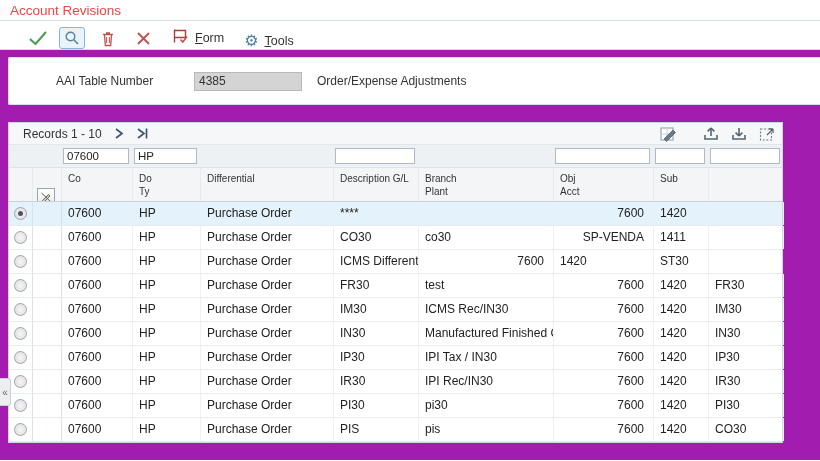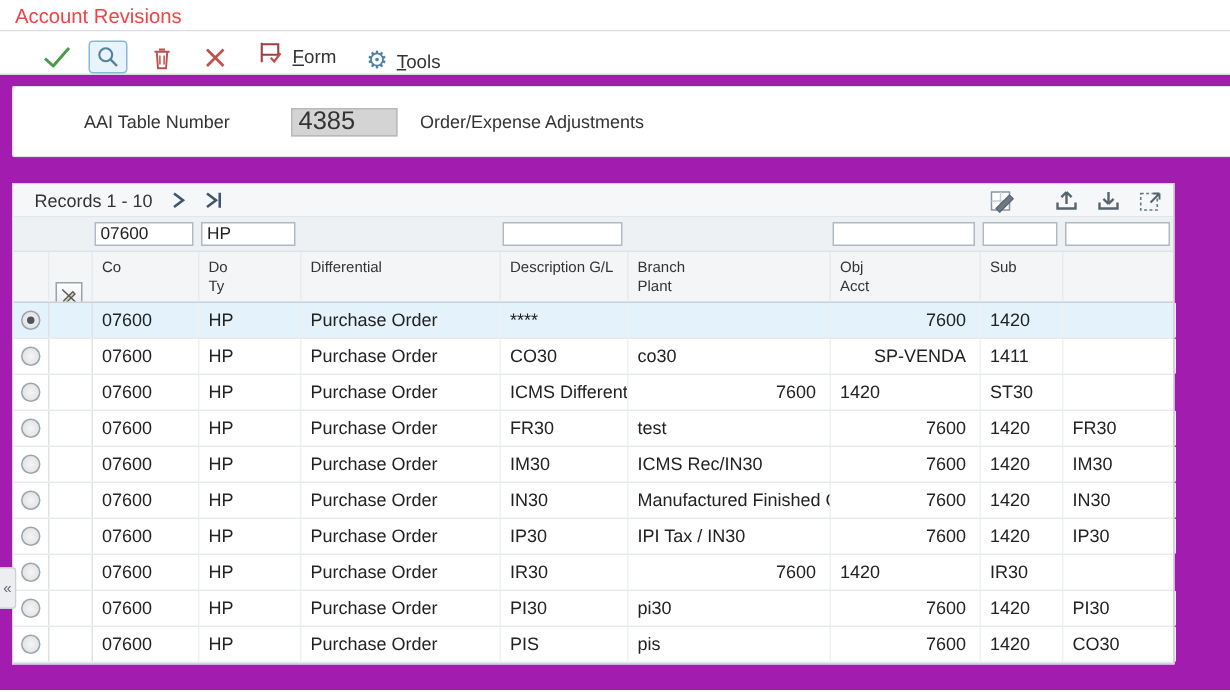--- a/index.html
+++ b/index.html
@@ -30,22 +30,22 @@
   .gear-glyph { font-size: 16px; color: #4f81a0; line-height: 16px; }
 
   
   .content { position: relative; height: 410px; background: #a21caf; }
 
   
   .form-panel { position: absolute; left: 8px; right: 0; top: 7px; height: 48px;
     background: #fff; border: 1px solid #dbe0e5; border-right: none;
     border-radius: 2px 0 0 2px; display: flex; align-items: center; }
   .form-label { margin-left: 47px; width: 130px; font-size: 12px; color: #333; }
-  .form-input-disabled { width: 71px; height: 19px; background: #d4d4d4;
-    border: 1px solid #b9b9b9; font-size: 17px; color: #333;
+  .form-input-disabled { width: 108px; height: 19px; background: #d4d4d4;
+    border: 1px solid #b9b9b9; font-size: 12px; color: #333;
     font-family: "Liberation Sans", sans-serif; padding: 0 4px; margin-left: 8px; }
   .form-desc { margin-left: 15px; font-size: 12px; color: #333; }
 
   
   .grid { position: absolute; left: 8px; top: 72px; width: 775px;
     background: #fff; border: 1px solid #cfd5da; }
   .records-bar { height: 22px; background: #f6f7f9; border-bottom: 1px solid #e2e6ea;
     display: flex; align-items: center; padding: 0 6px; }
   .records-label { font-size: 12px; color: #333; margin-left: 8px; }
   .nav-icon { display: inline-flex; align-items: center; margin-left: 10px; cursor: pointer; }
@@ -333,20 +333,21 @@
   </div>
         <div class="row cols">
     <div class="radio-cell">
             <span class="radio"></span>
           </div>
     <div class="edit-cell"></div>
     <div class="cell">07600</div>
     <div class="cell">HP</div>
     <div class="cell">Purchase Order</div>
     <div class="cell">IR30</div>
+    <div class="cell">IPI Rec/IN30</div>
     <div class="cell r">7600</div>
     <div class="cell">1420</div>
     <div class="cell">IR30</div>
   </div>
         <div class="row cols">
     <div class="radio-cell">
             <span class="radio"></span>
           </div>
     <div class="edit-cell"></div>
     <div class="cell">07600</div>

